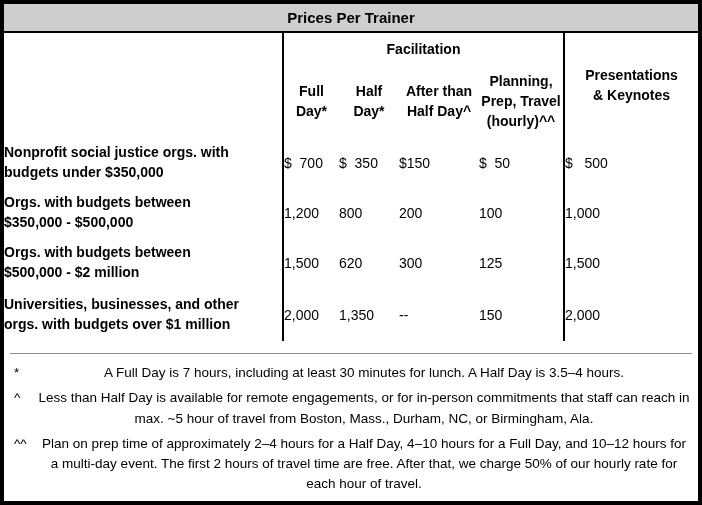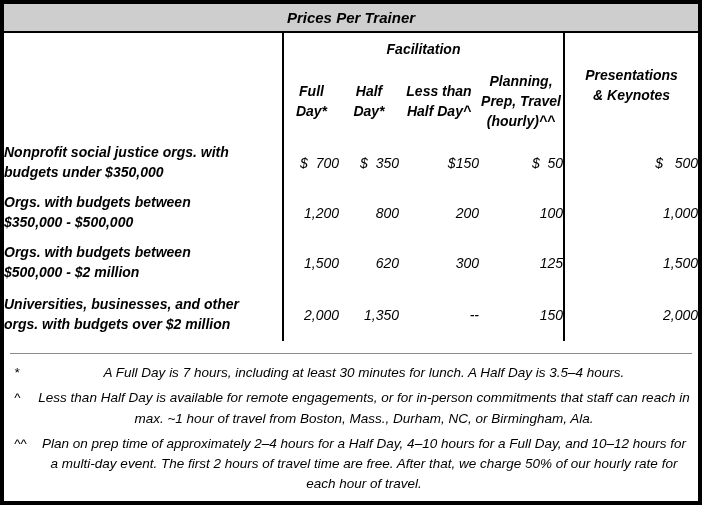--- a/index.html
+++ b/index.html
@@ -1,15 +1,15 @@
 <!DOCTYPE html>
 <html><head>
 <meta charset="utf-8">
 <style>
-  * { box-sizing: border-box; margin: 0; padding: 0; font-style: italic; }
+  * { box-sizing: border-box; margin: 0; padding: 0; }
   html, body { background: #ffffff; }
   body {
     width: 702px; height: 505px;
     font-family: "Liberation Sans", sans-serif;
     color: #000000;
   }
   .frame {
     width: 702px; height: 505px;
     border: 4px solid #000000;
     background: #ffffff;
@@ -68,21 +68,21 @@
   tr.data-row-3 { height: 50px; }
   tr.data-row-4 { height: 53px; }
 
   td.row-label {
     font-weight: bold;
     padding-left: 8px; padding-right: 4px;
     white-space: pre-line;
     line-height: 1.4;
   }
   td.val {
-    text-align: right;
+    text-align: left;
     white-space: pre;
   }
   td.val-full { padding-right: 4px; }
   td.val-half { padding-right: 4px; }
   td.val-less { padding-right: 4px; }
   td.val-plan { padding-right: 2px; }
   td.val-pres { padding-right: 8px; }
 
   .separator {
     border-top: 1px solid #8c8c8c;
@@ -120,21 +120,21 @@
         <td class="bdr-right" rowspan="2"></td>
         <th class="group-hdr bdr-right" colspan="4">Facilitation</th>
         <th class="pres-hdr" rowspan="2">Presentations
 &amp; Keynotes</th>
       </tr>
       <tr class="hdr-b">
         <th class="col-hdr">Full
 Day*</th>
         <th class="col-hdr">Half
 Day*</th>
-        <th class="col-hdr">Less than
+        <th class="col-hdr">After than
 Half Day^</th>
         <th class="col-hdr bdr-right">Planning,
 Prep, Travel
 (hourly)^^</th>
       </tr>
 
       <tr class="data-row-1">
         <td class="row-label bdr-right">Nonprofit social justice orgs. with
 budgets under $350,000</td>
         <td class="val val-full">$  700</td>
@@ -159,40 +159,40 @@
 $500,000 - $2 million</td>
         <td class="val val-full">1,500</td>
         <td class="val val-half">620</td>
         <td class="val val-less">300</td>
         <td class="val val-plan bdr-right">125</td>
         <td class="val val-pres">1,500</td>
       </tr>
 
       <tr class="data-row-4">
         <td class="row-label bdr-right">Universities, businesses, and other
-orgs. with budgets over $2 million</td>
+orgs. with budgets over $1 million</td>
         <td class="val val-full">2,000</td>
         <td class="val val-half">1,350</td>
         <td class="val val-less">--</td>
         <td class="val val-plan bdr-right">150</td>
         <td class="val val-pres">2,000</td>
       </tr>
     </tbody>
   </table>
 
   <div class="separator"></div>
 
   <div class="footnotes">
     <div class="footnote">
       <span class="fn-marker">*</span>
       <span class="fn-text">A Full Day is 7 hours, including at least 30 minutes for lunch. A Half Day is 3.5–4 hours.</span>
     </div>
     <div class="footnote">
       <span class="fn-marker">^</span>
-      <span class="fn-text">Less than Half Day is available for remote engagements, or for in-person commitments that staff can reach in max. ~1 hour of travel from Boston, Mass., Durham, NC, or Birmingham, Ala.</span>
+      <span class="fn-text">Less than Half Day is available for remote engagements, or for in-person commitments that staff can reach in max. ~5 hour of travel from Boston, Mass., Durham, NC, or Birmingham, Ala.</span>
     </div>
     <div class="footnote">
       <span class="fn-marker">^^</span>
       <span class="fn-text">Plan on prep time of approximately 2–4 hours for a Half Day, 4–10 hours for a Full Day, and 10–12 hours for a multi-day event. The first 2 hours of travel time are free. After that, we charge 50% of our hourly rate for each hour of travel.</span>
     </div>
   </div>
 
 </div>
 
 </body></html>

